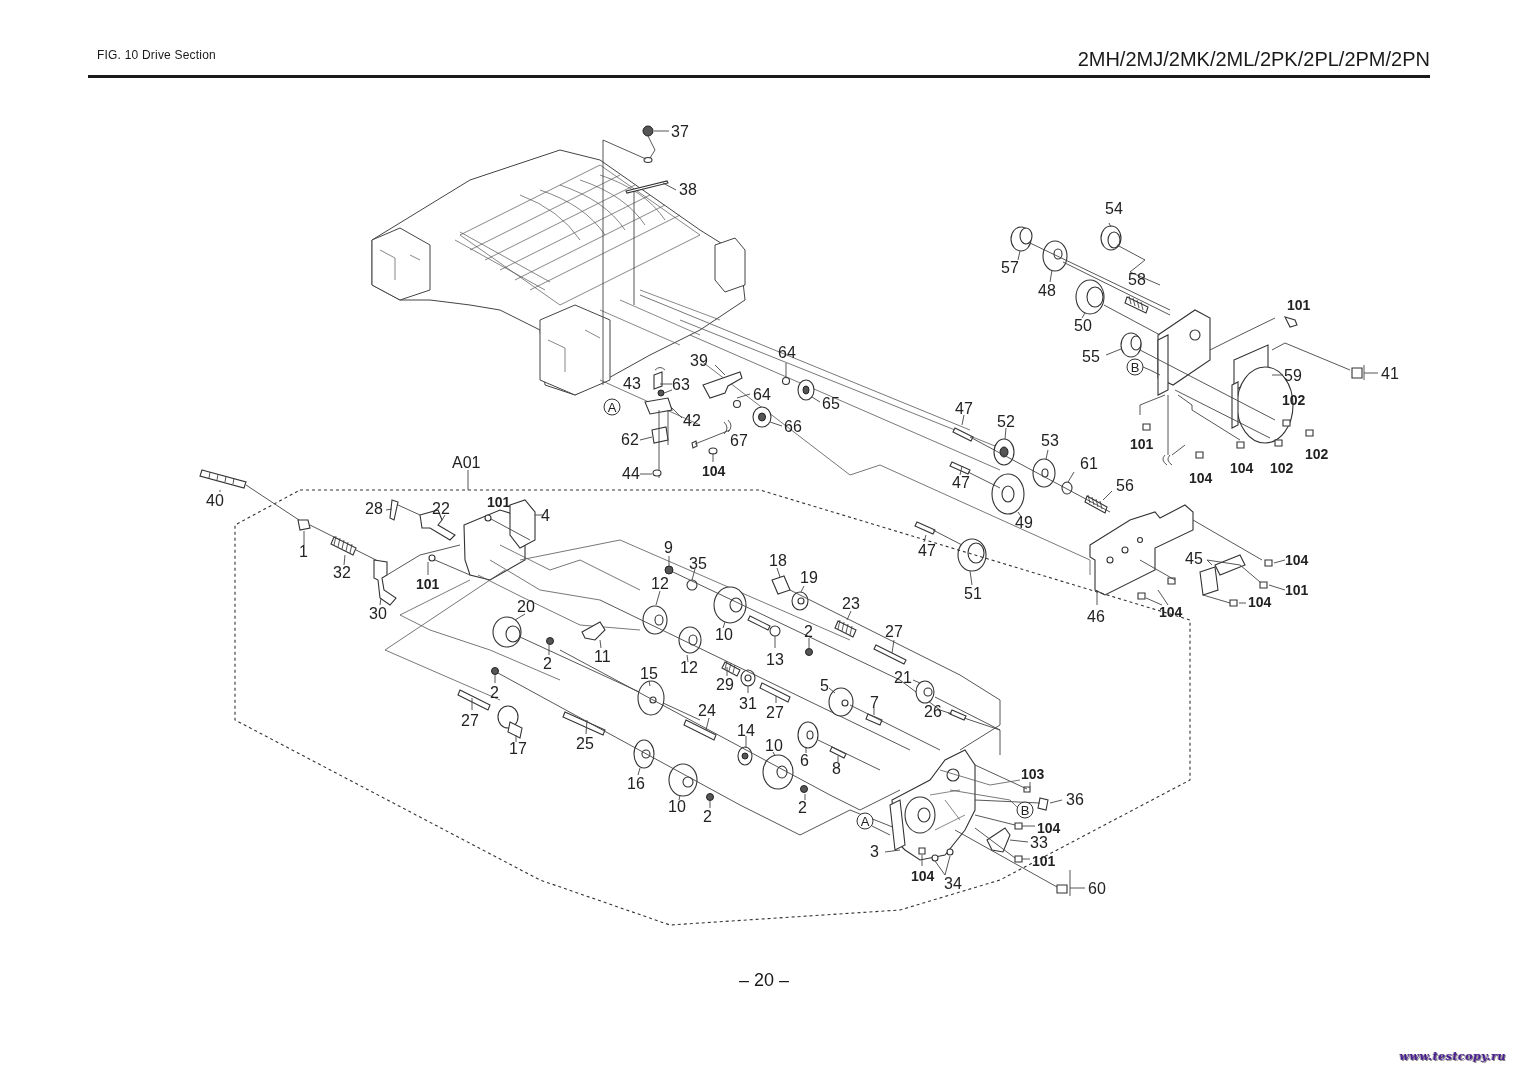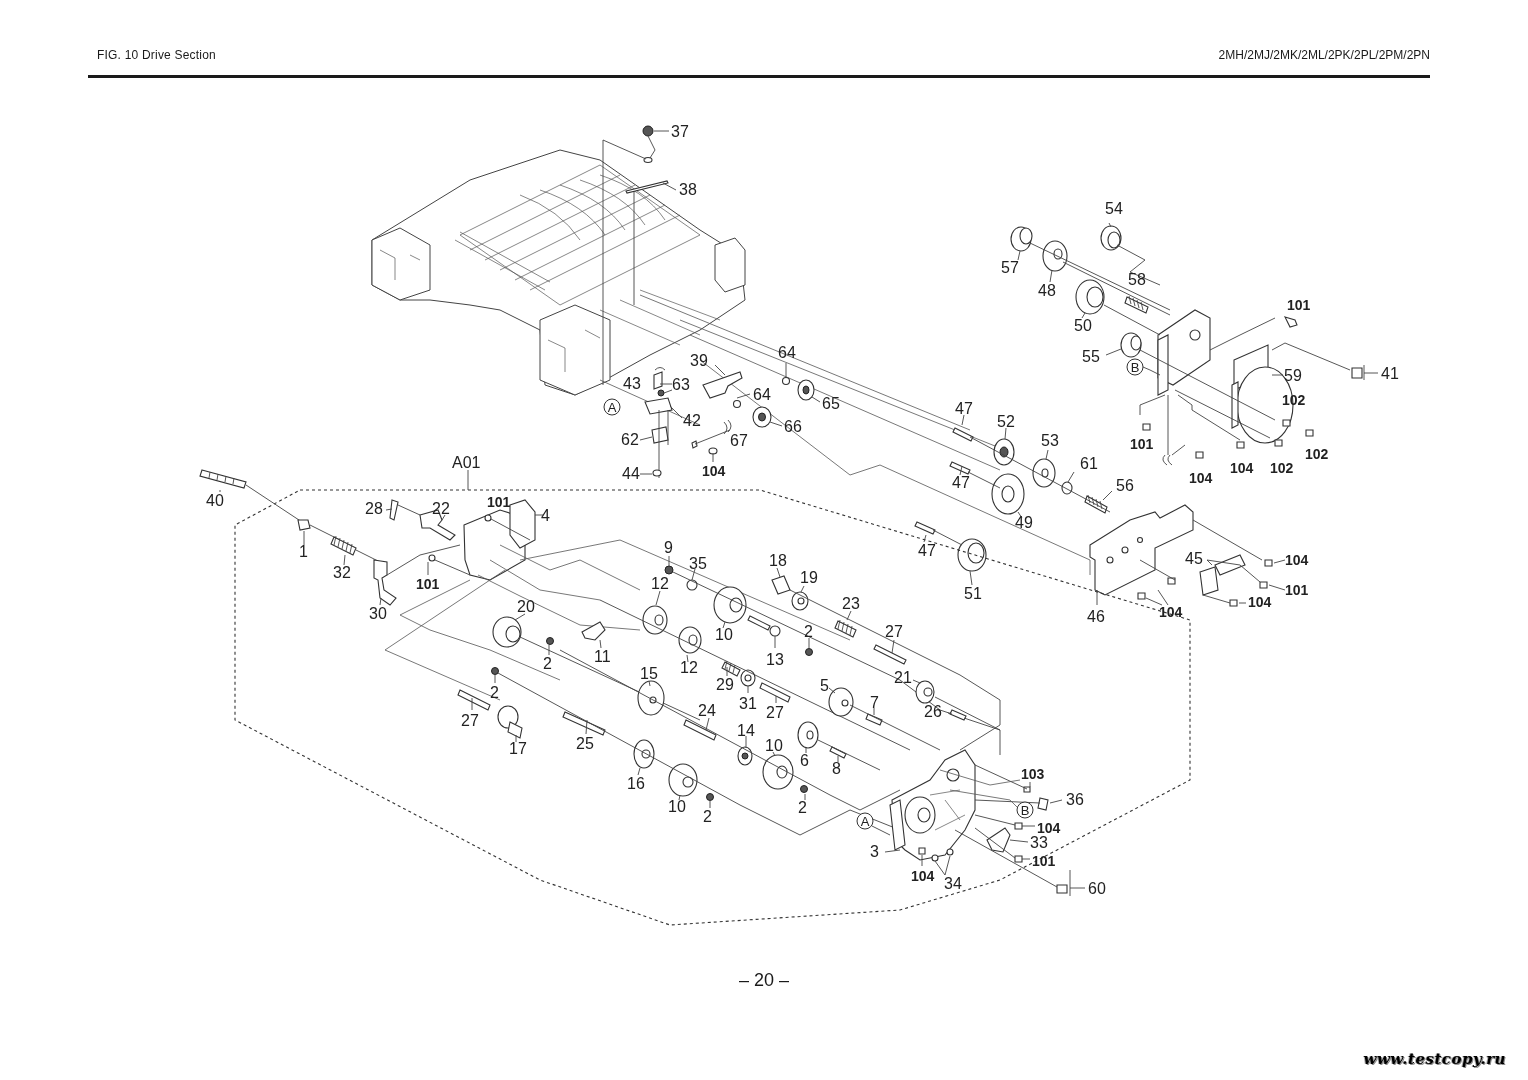--- a/index.html
+++ b/index.html
@@ -1,23 +1,23 @@
 <!DOCTYPE html>
 <html><head>
 <meta charset="utf-8">
 <style>
   html, body { margin: 0; padding: 0; background: #ffffff; }
   body { width: 1528px; height: 1080px; position: relative; overflow: hidden;
          font-family: "Liberation Sans", sans-serif; color: #1a1a1a; }
   .hdr-title { position: absolute; left: 97px; top: 48px; font-size: 12px; letter-spacing: 0.2px; }
-  .hdr-models { position: absolute; right: 98px; top: 48px; font-size: 12px; }
+  .hdr-models { position: absolute; right: 98px; top: 48px; font-size: 20px; }
   .hdr-rule { position: absolute; left: 88px; top: 75px; width: 1342px; height: 3px; background: #1a1a1a; }
   .page-num { position: absolute; left: 0; width: 1528px; top: 970px; text-align: center; font-size: 18px; }
   .watermark { position: absolute; right: 22px; top: 1050px; font-family: "DejaVu Serif", serif;
-               font-style: italic; font-weight: bold; font-size: 15px; color: #000000;
+               font-style: italic; font-weight: bold; font-size: 11px; color: #4c1d95;
                text-shadow: 1px 1px 0 #8a8a8a, -1px 0 0 #b0b0b0; letter-spacing: 0.5px; }
   svg#diagram { position: absolute; left: 0; top: 0; width: 1528px; height: 1080px; }
   .callout { font-family: "Liberation Sans", sans-serif; font-size: 16px; fill: #222; }
   .callout.bold { font-weight: bold; font-size: 14px; }
   .lead { stroke: #444; stroke-width: 0.9; fill: none; }
   .part { stroke: #333; stroke-width: 1.1; fill: #fff; }
   .part-dark { stroke: #222; stroke-width: 1; fill: #555; }
   .axis { stroke: #555; stroke-width: 0.8; fill: none; }
   .frame { stroke: #444; stroke-width: 1; fill: #fff; }
   .frame-thin { stroke: #555; stroke-width: 0.7; fill: none; }

